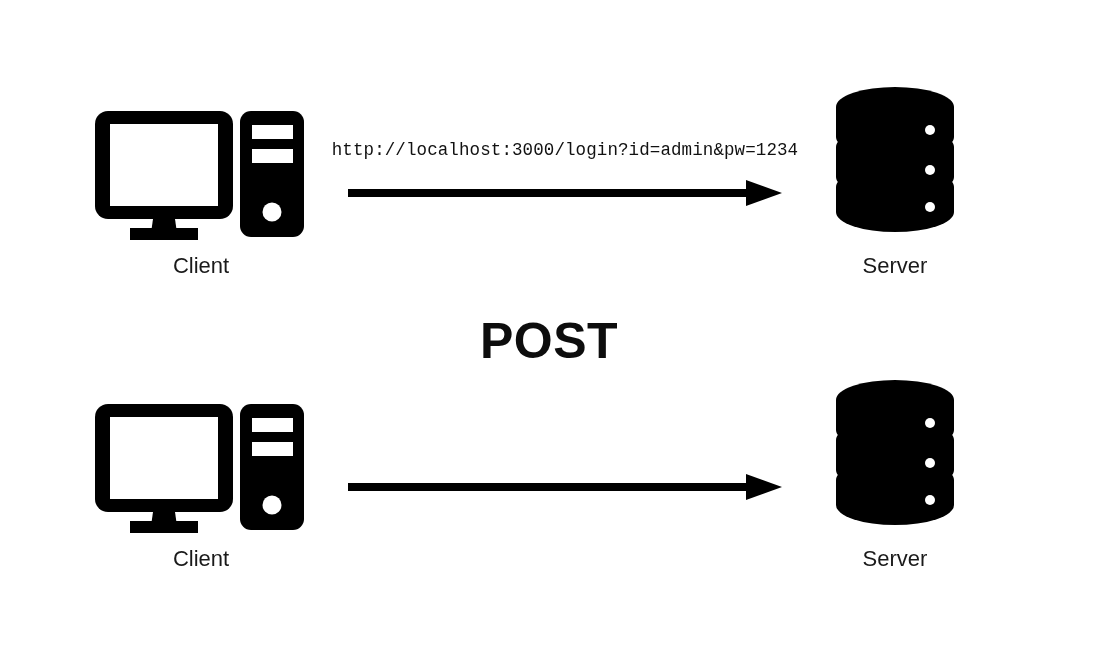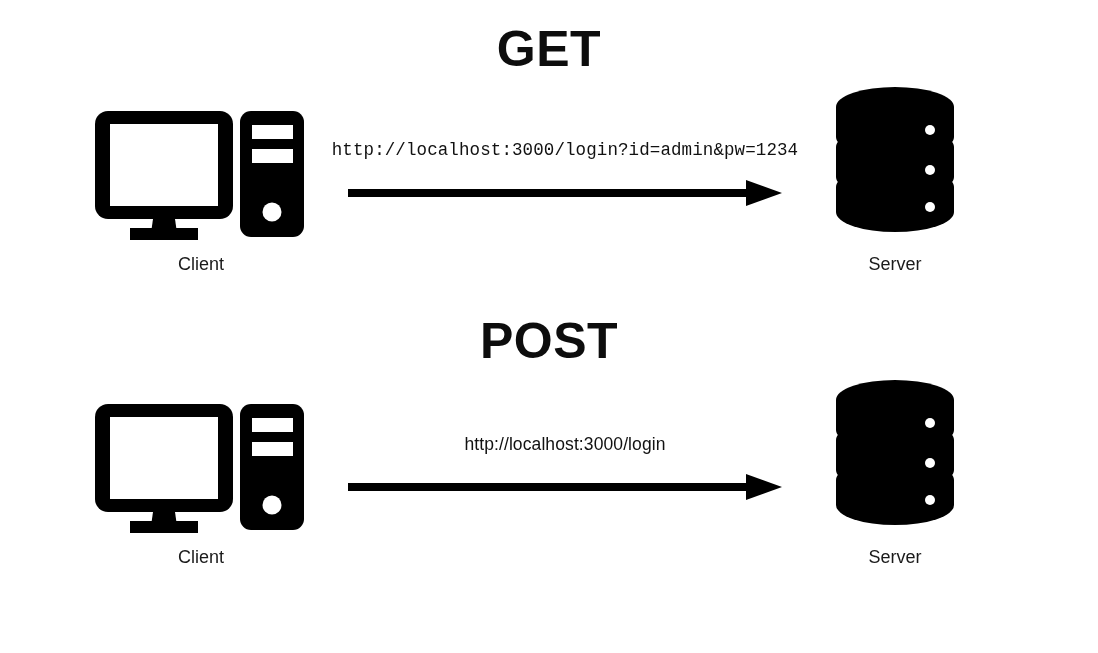--- a/index.html
+++ b/index.html
@@ -37,21 +37,21 @@
   .title-post { top: 316px; font-size: 50px; }
 
   
   .node {
     position: absolute;
   }
   .node-label {
     position: absolute;
     width: 100%;
     text-align: center;
-    font-size: 18px;
+    font-size: 22px;
     font-weight: 400;
     color: #1a1a1a;
     line-height: 1;
   }
 
   .client-top    { left: 85px;  top: 105px; width: 232px; height: 185px; }
   .client-bottom { left: 85px;  top: 398px; width: 232px; height: 185px; }
   .server-top    { left: 820px; top: 85px;  width: 150px; height: 205px; }
   .server-bottom { left: 820px; top: 378px; width: 150px; height: 205px; }
 
@@ -85,21 +85,20 @@
     position: absolute;
     left: 18px;
     top: 38px;
   }
 </style>
 </head>
 <body>
 
 <div class="canvas">
 
-  <div class="section-title title-get">GET</div>
 
   <div class="node client-top">
     <svg class="icon-svg" width="232" height="135" viewBox="0 0 232 135">
 
       <rect x="10" y="6" width="138" height="108" rx="13" ry="13" fill="#000"></rect>
 
       <rect x="25" y="19" width="108" height="82" fill="#fff"></rect>
 
       <polygon points="68,114 90,114 92,128 66,128" fill="#000"></polygon>
 
@@ -152,21 +151,20 @@
       <rect x="45" y="123" width="68" height="12" fill="#000"></rect>
       <rect x="155" y="6" width="64" height="126" rx="11" ry="11" fill="#000"></rect>
       <rect x="167" y="20" width="41" height="14" fill="#fff"></rect>
       <rect x="167" y="44" width="41" height="14" fill="#fff"></rect>
       <circle cx="187" cy="107" r="9.5" fill="#fff"></circle>
     </svg>
     <div class="node-label">Client</div>
   </div>
 
   <div class="flow flow-post">
-    <div class="flow-url">http://localhost:3000/login</div>
     <svg class="flow-arrow" width="436" height="30" viewBox="0 0 436 30">
       <rect x="0" y="11" width="410" height="8" fill="#000"></rect>
       <polygon points="398,2 434,15 398,28" fill="#000"></polygon>
     </svg>
   </div>
 
   <div class="node server-bottom">
     <svg class="icon-svg" width="150" height="155" viewBox="0 0 150 155">
       <path d="M16,102 L16,127 A59,20 0 0 0 134,127 L134,102 Z" fill="#000"></path>
       <ellipse cx="75" cy="102" rx="59" ry="20" fill="#000"></ellipse>

